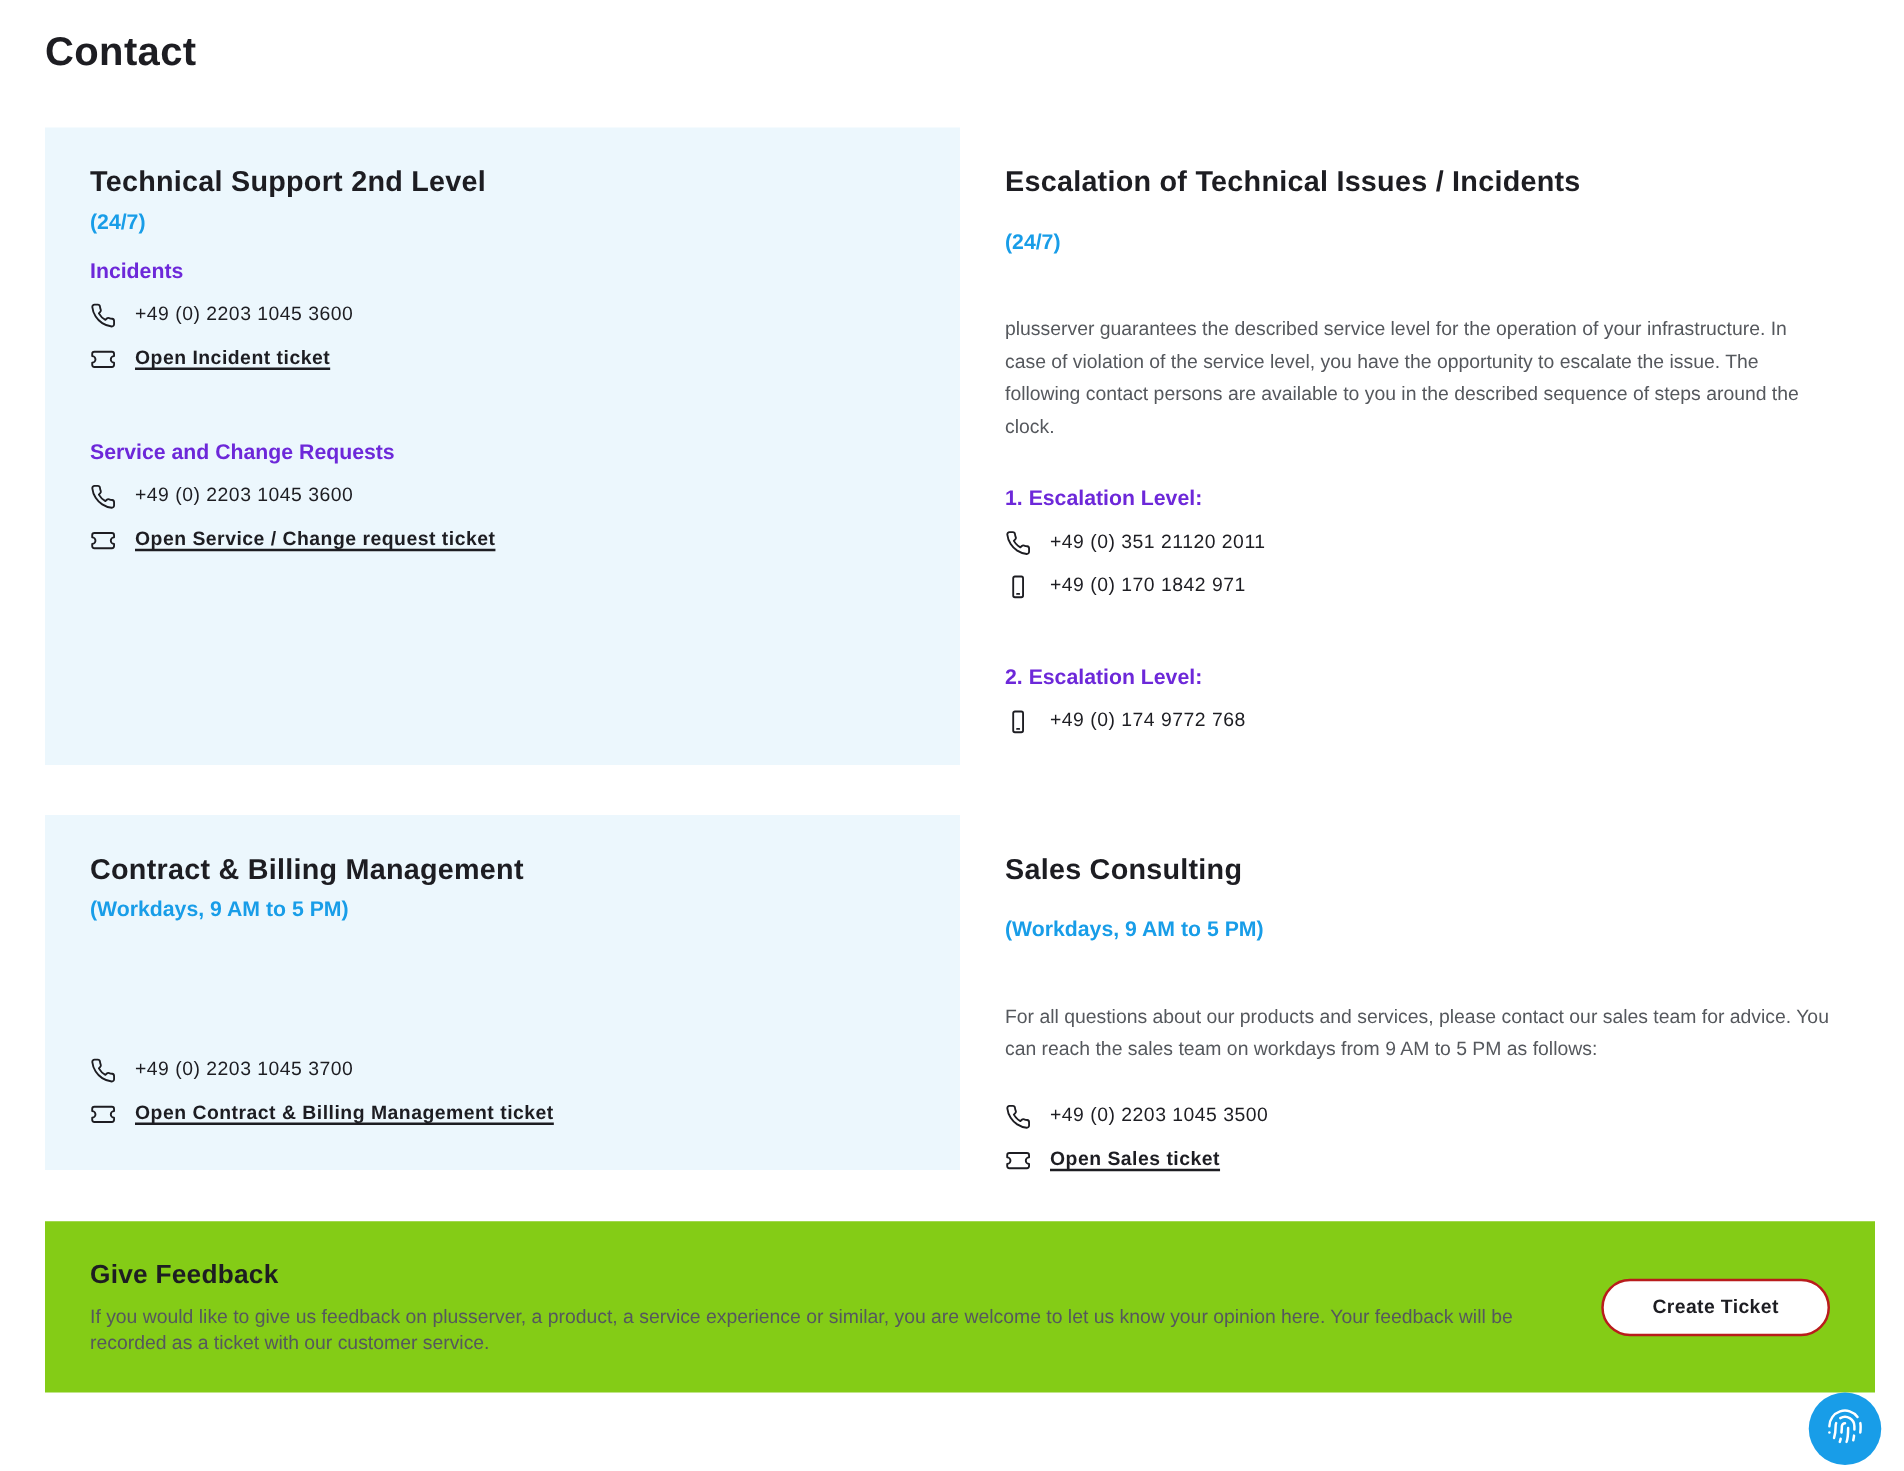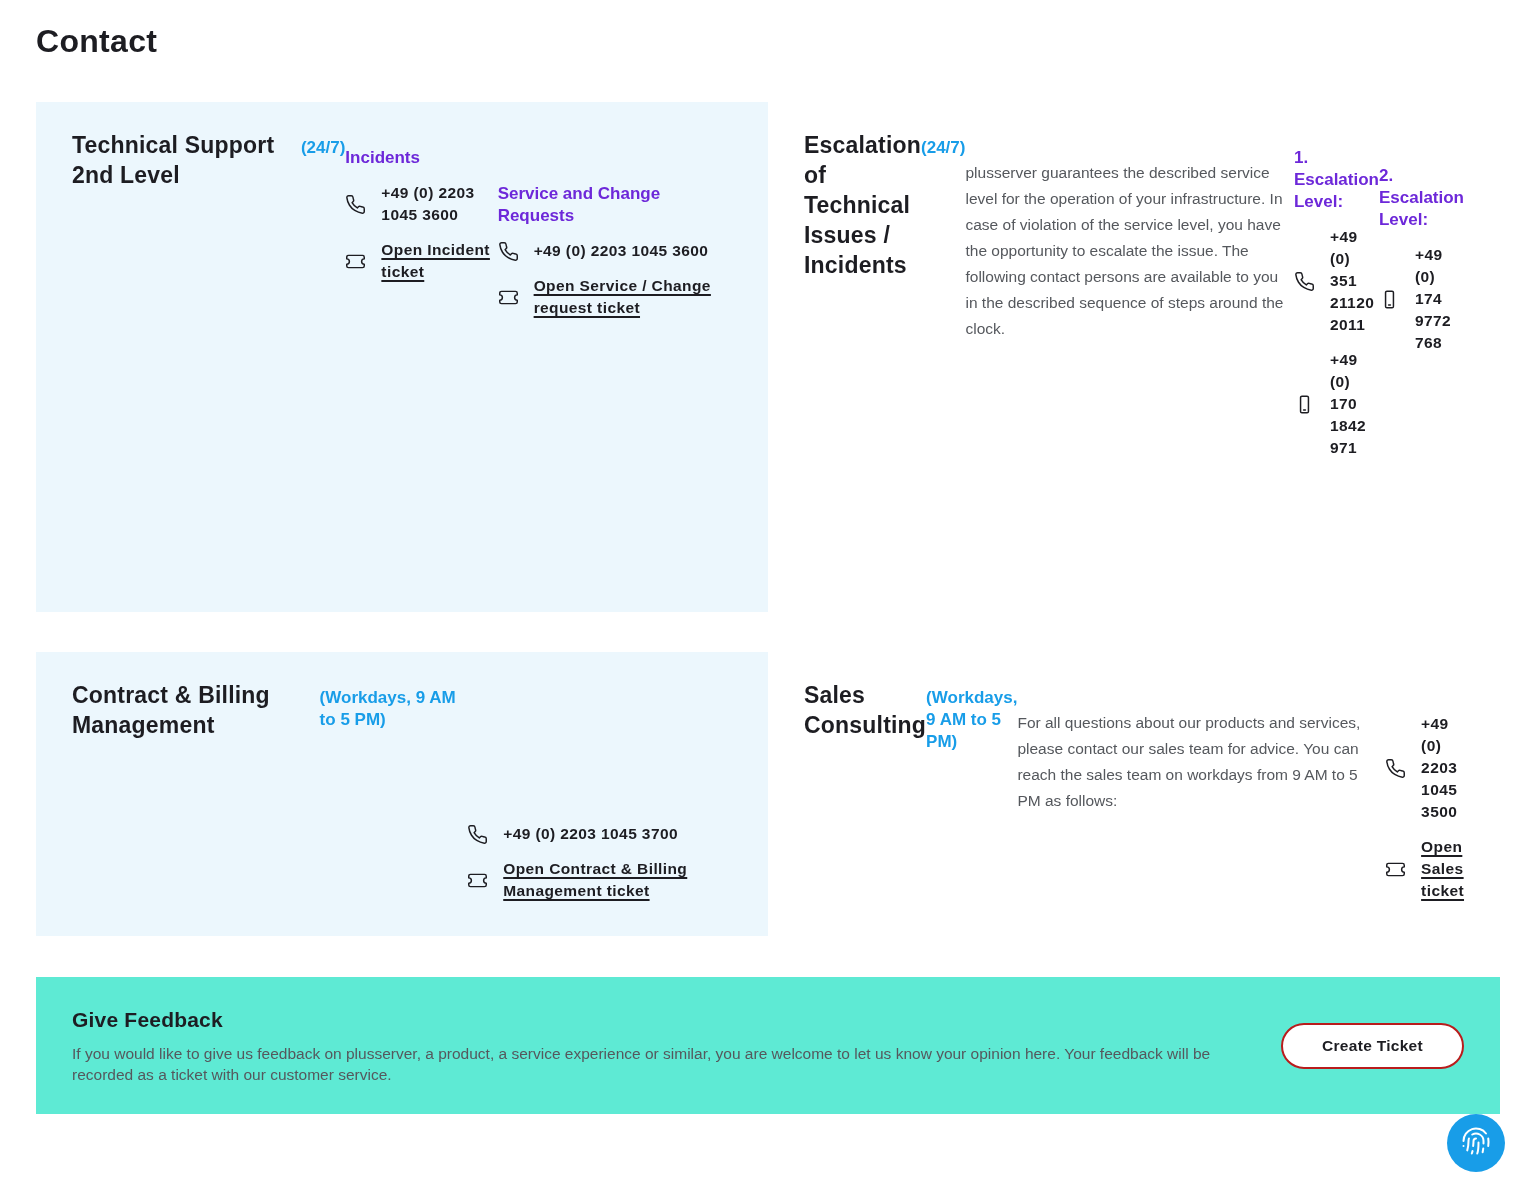--- a/index.html
+++ b/index.html
@@ -29,27 +29,28 @@
     grid-template-columns: 732px 696px;
     grid-template-rows: 510px 284px;
     column-gap: 36px;
     row-gap: 40px;
   }
 
   section.card {
     background: #ecf7fd;
     padding: 28px 36px 34px 36px;
     display: flex;
-    flex-direction: row;
+    flex-direction: column;
   }
   section.plain {
     background: transparent;
     padding: 28px 36px 34px 0;
     display: flex;
-    flex-direction: row;
+    flex-direction: column;
+    gap: 16px;
   }
 
   h2.sec-title {
     margin: 0;
     font-size: 23px;
     font-weight: 800;
     letter-spacing: 0.2px;
     line-height: 30px;
     color: #1d1d22;
   }
@@ -89,21 +90,21 @@
   .contact-row {
     margin-top: 13px;
     display: flex;
     align-items: center;
     gap: 15px;
   }
   .row-icon { width: 21px; height: 21px; flex: 0 0 21px; display: inline-flex; }
   .row-icon svg { width: 21px; height: 21px; stroke: #1d1d22; stroke-width: 1.7; fill: none; stroke-linecap: round; stroke-linejoin: round; }
   .row-text {
     font-size: 15.5px;
-    font-weight: 700;
+    font-weight: 400;
     letter-spacing: 0.4px;
     color: #1d1d22;
     line-height: 22px;
   }
   a.ticket-link {
     font-size: 15.5px;
     font-weight: 700;
     letter-spacing: 0.4px;
     color: #1d1d22;
     line-height: 22px;
@@ -111,21 +112,21 @@
     text-underline-offset: 3px;
     text-decoration-thickness: 1.5px;
     cursor: pointer;
   }
   .push-bottom { margin-top: auto; }
 
   .feedback {
     margin: 41px 23px 0 36px;
     width: 1464px;
     height: 137px;
-    background: #5eead4;
+    background: #84cc16;
     display: flex;
     align-items: center;
     padding: 0 36px;
   }
   .feedback-text { width: 1190px; }
   .feedback-title {
     margin: 0;
     font-size: 21px;
     font-weight: 800;
     letter-spacing: 0.2px;

